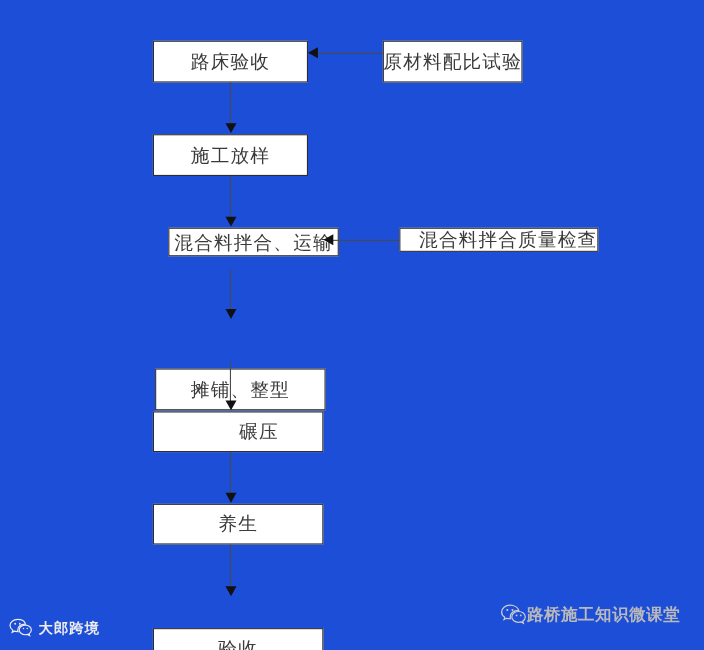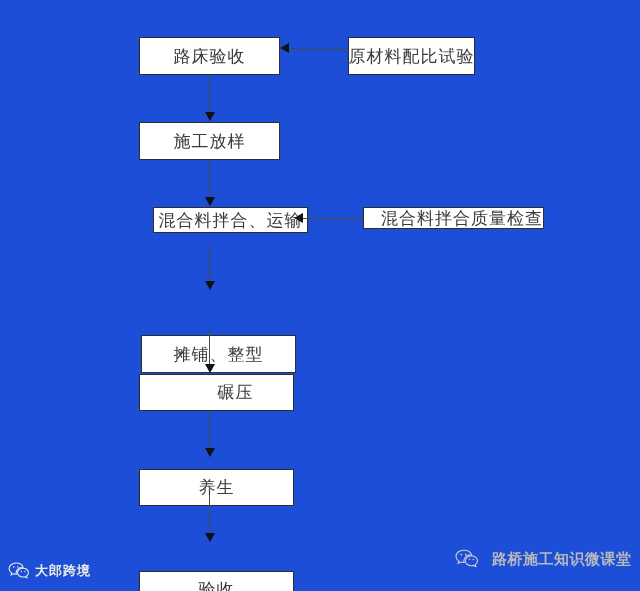--- a/index.html
+++ b/index.html
@@ -55,21 +55,21 @@
     height: 0;
     border-top: 5px solid transparent;
     border-bottom: 5px solid transparent;
     border-right: 9px solid #111111;
   }
   
   .wm {
     position: absolute;
     display: flex;
     align-items: center;
-    gap: 13px;
+    gap: 0;
     user-select: none;
   }
   .wm-br-text {
     font-family: "Liberation Sans", "DejaVu Sans", sans-serif;
     font-size: 15px;
     font-weight: bold;
     color: #b9b9b9;
     letter-spacing: 0.5px;
     white-space: nowrap;
   }
@@ -109,21 +109,21 @@
   </div>
 
   <div class="node" style="left:141px; top:291px; width:155px; height:38px;margin-top:44px;">
     <span>摊铺、整型</span>
   </div>
 
   <div class="node" style="left:139px; top:374px; width:155px; height:37px;padding-left:38px;">
     <span>碾压</span>
   </div>
 
-  <div class="node" style="left:139px; top:458px; width:155px; height:37px;margin-top:11px;">
+  <div class="node" style="left:139px; top:458px; width:155px; height:37px;">
     <span>养生</span>
   </div>
 
   <div class="node" style="left:139px; top:543px; width:155px; height:37px;margin-top:28px;">
     <span>验收</span>
   </div>
 
   <div class="conn-v" style="left:209px; top:75px; height:38px;"></div>
   <div class="arrow-down" style="left:205px; top:112px;"></div>
 

